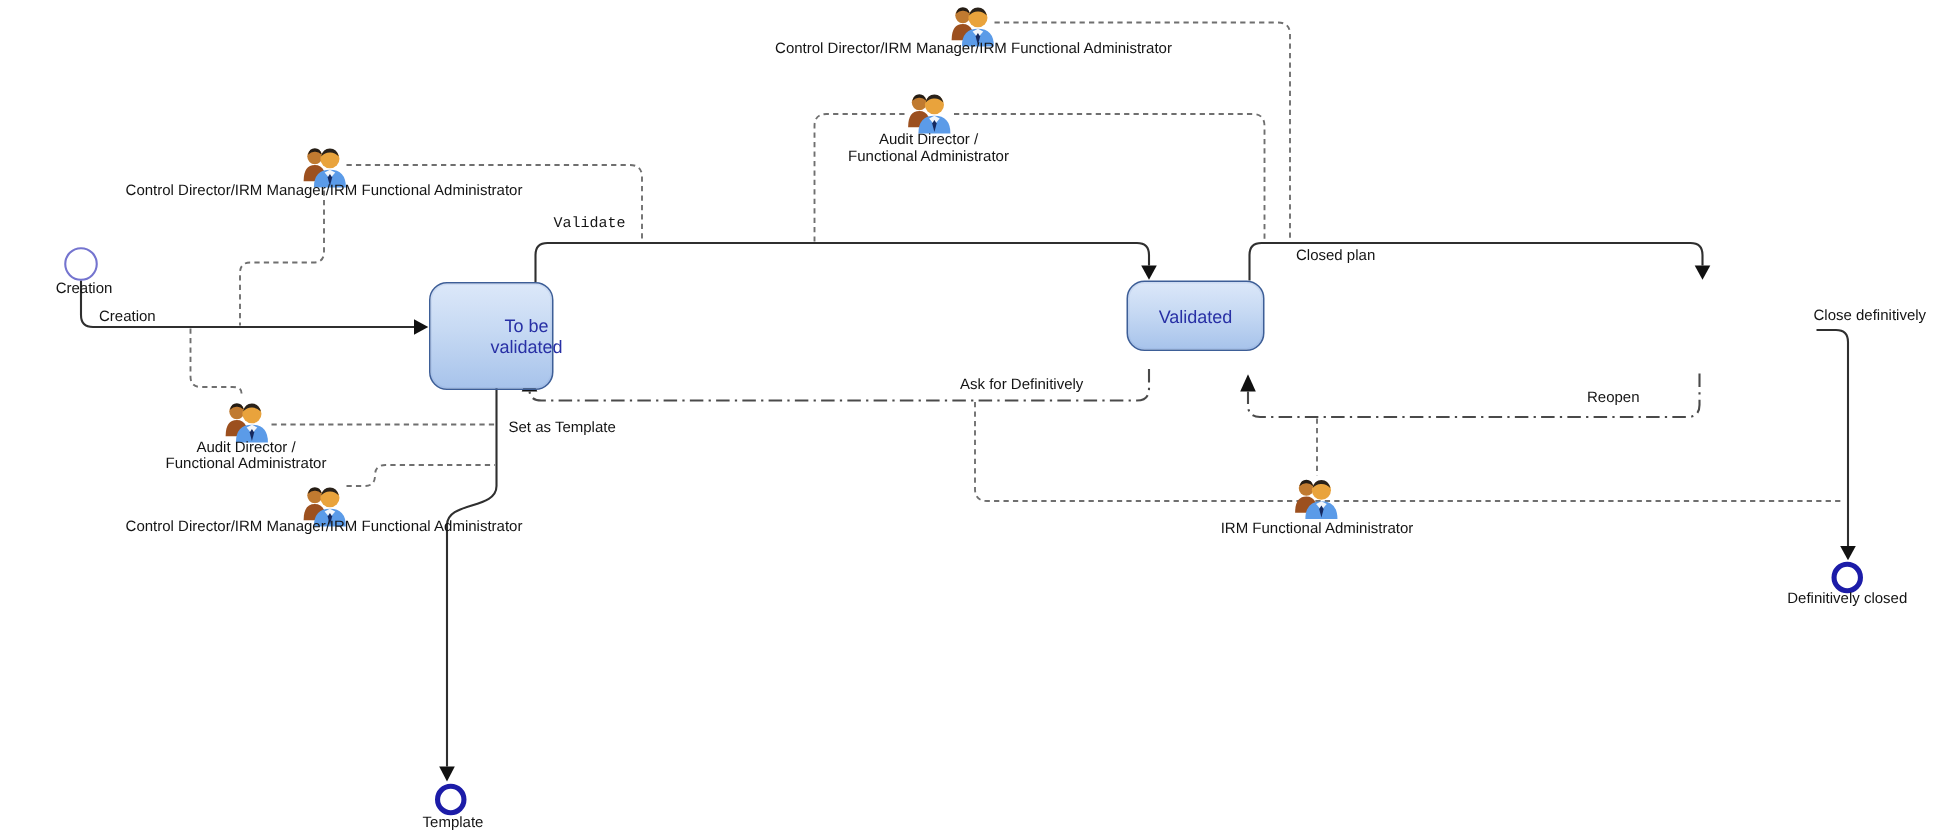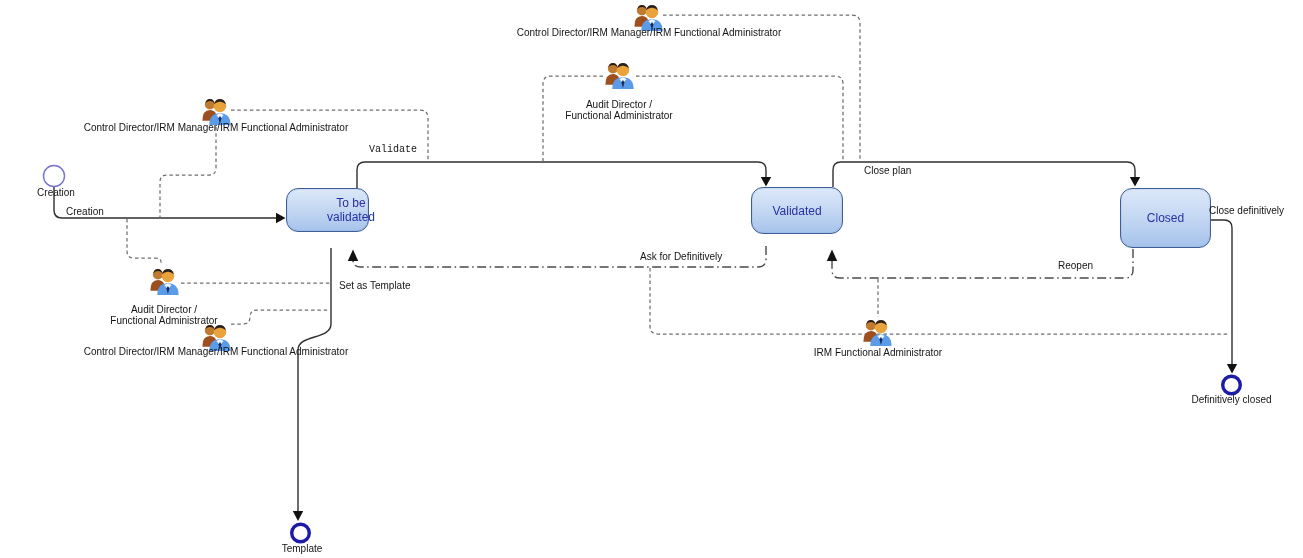--- a/index.html
+++ b/index.html
@@ -5,21 +5,21 @@
   html,body{margin:0;padding:0;background:#ffffff;}
   #canvas{
     position:relative;width:1303px;height:558px;background:#ffffff;overflow:hidden;
     font-family:"Liberation Sans", sans-serif;color:#111;
   }
   #wires{position:absolute;left:0;top:0;}
   .lbl{
     position:absolute;font-size:10px;line-height:11px;color:#141414;white-space:nowrap;
   }
   .lbl.center{text-align:center;white-space:normal;}
-  .lbl.pre{white-space:pre-line;text-align:center;margin-top:11px;}
+  .lbl.pre{white-space:pre-line;text-align:center;}
   .state{
     position:absolute;box-sizing:border-box;
     border:1.6px solid #3d5e97;border-radius:12px;
     background:linear-gradient(180deg,#dce8f9 0%,#c6d9f3 45%,#a7c3eb 100%);
     color:#2830a5;font-size:12px;
     display:flex;align-items:center;justify-content:center;text-align:center;
     box-shadow:0 0 0 1px rgba(120,150,200,.15) inset;
   }
   .flow{fill:none;stroke:#2f2f2f;stroke-width:1.4;}
   .flowd{fill:none;stroke:#4a4a4a;stroke-width:1.4;stroke-dasharray:9 3.5 1.5 3.5;}
@@ -82,31 +82,30 @@
     <circle cx="1231.5" cy="385" r="8.8" fill="#ffffff" stroke="#1c1ca8" stroke-width="3.4"></circle>
 
     <use href="#people" x="633" y="1" width="30" height="31"></use>
     <use href="#people" x="604" y="59" width="30" height="31"></use>
     <use href="#people" x="201" y="95" width="30" height="31"></use>
     <use href="#people" x="149" y="265" width="30" height="31"></use>
     <use href="#people" x="201" y="321" width="30" height="31"></use>
     <use href="#people" x="862" y="316" width="30" height="31"></use>
   </svg>
 
-  <div class="state" style="left:286px;top:188px;width:83px;height:44px;padding-left:47px;">To be validated</div>
+  <div class="state" style="left:286px;top:188px;width:83px;height:72px;padding-left:47px;">To be validated</div>
   <div class="state" style="left:751px;top:187px;width:92px;height:47px;">Validated</div>
-  <div class="state" style="left:1120px;top:188px;width:91px;height:60px;">Closed</div>
 
   <div class="lbl center" style="left:16px;top:187px;width:80px;">Creation</div>
   <div class="lbl center" style="left:262px;top:543px;width:80px;">Template</div>
   <div class="lbl center" style="left:1184px;top:394px;width:95px;">Definitively closed</div>
 
   <div class="lbl" style="left:66px;top:206px;">Creation</div>
   <div class="lbl" style="left:369px;top:144px;font-family:Liberation Mono, monospace;">Validate</div>
-  <div class="lbl" style="left:864px;top:165px;">Close plan</div>
+  <div class="lbl" style="left:864px;top:165px;">Closed plan</div>
   <div class="lbl" style="left:1209px;top:205px;">Close definitively</div>
   <div class="lbl" style="left:339px;top:280px;">Set as Template</div>
   <div class="lbl" style="left:640px;top:251px;">Ask for Definitively</div>
   <div class="lbl" style="left:1058px;top:260px;">Reopen</div>
 
   <div class="lbl center" style="left:499px;top:27px;width:300px;">Control Director/IRM Manager/IRM Functional Administrator</div>
   <div class="lbl pre" style="left:544px;top:88px;width:150px;">Audit Director /
 Functional Administrator</div>
   <div class="lbl center" style="left:66px;top:122px;width:300px;">Control Director/IRM Manager/IRM Functional Administrator</div>
   <div class="lbl pre" style="left:89px;top:293px;width:150px;">Audit Director /

